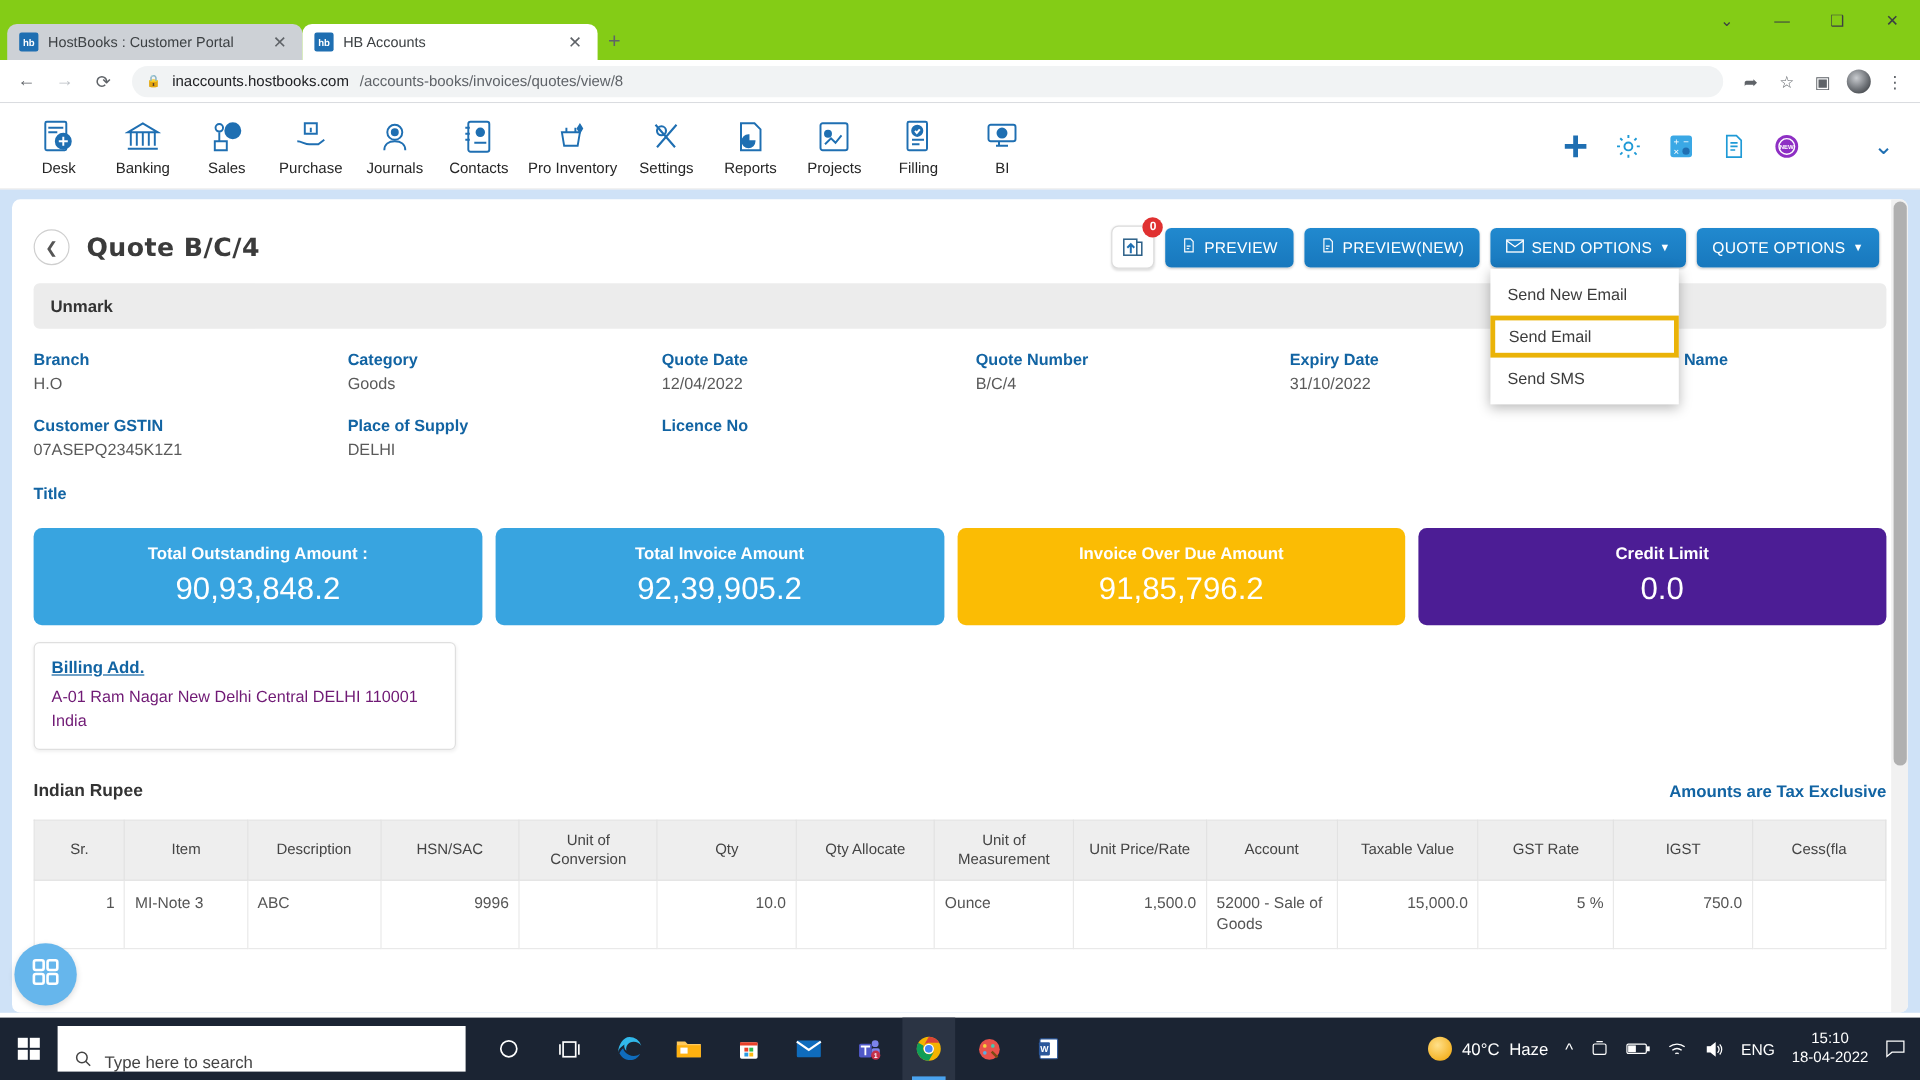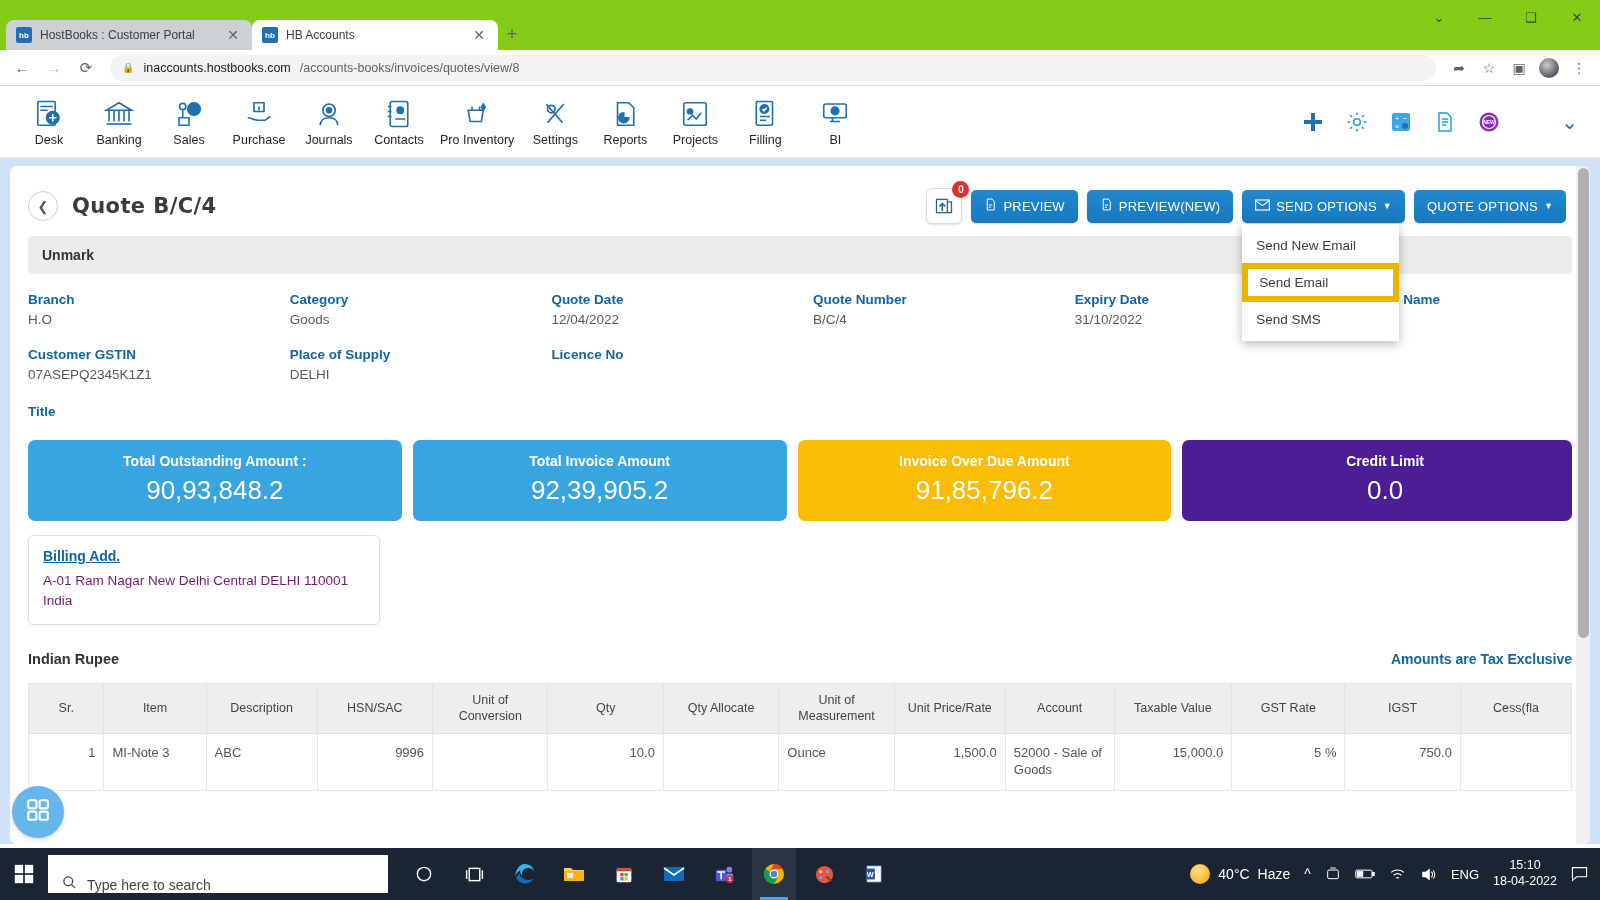--- a/index.html
+++ b/index.html
@@ -131,21 +131,21 @@
 
   .send-wrap { position: relative; }
   .dropdown-menu {
     position: absolute; top: 34px; left: 0; width: 157px; background: #fff;
     box-shadow: 0 3px 10px rgba(0,0,0,.28); z-index: 40; padding: 6px 0;
   }
   .dropdown-item {
     padding: 8px 14px; font-size: 13.5px; color: #3c3c3c; white-space: nowrap;
   }
   .dropdown-item.highlight {
-    border: 6px solid #eab308; margin: 2px 0; padding: 6px 11px;
+    border: 4px solid #eab308; margin: 2px 0; padding: 6px 11px;
   }
 
   .unmark-bar {
     margin: 4px 18px 0 18px; background: #ececec; border-radius: 5px;
     height: 38px; display: flex; align-items: center; padding: 0 14px;
     font-size: 14px; color: #333; font-weight: 600;
   }
 
   .fields-grid {
     display: grid; grid-template-columns: repeat(5, 1fr) 0.9fr;

